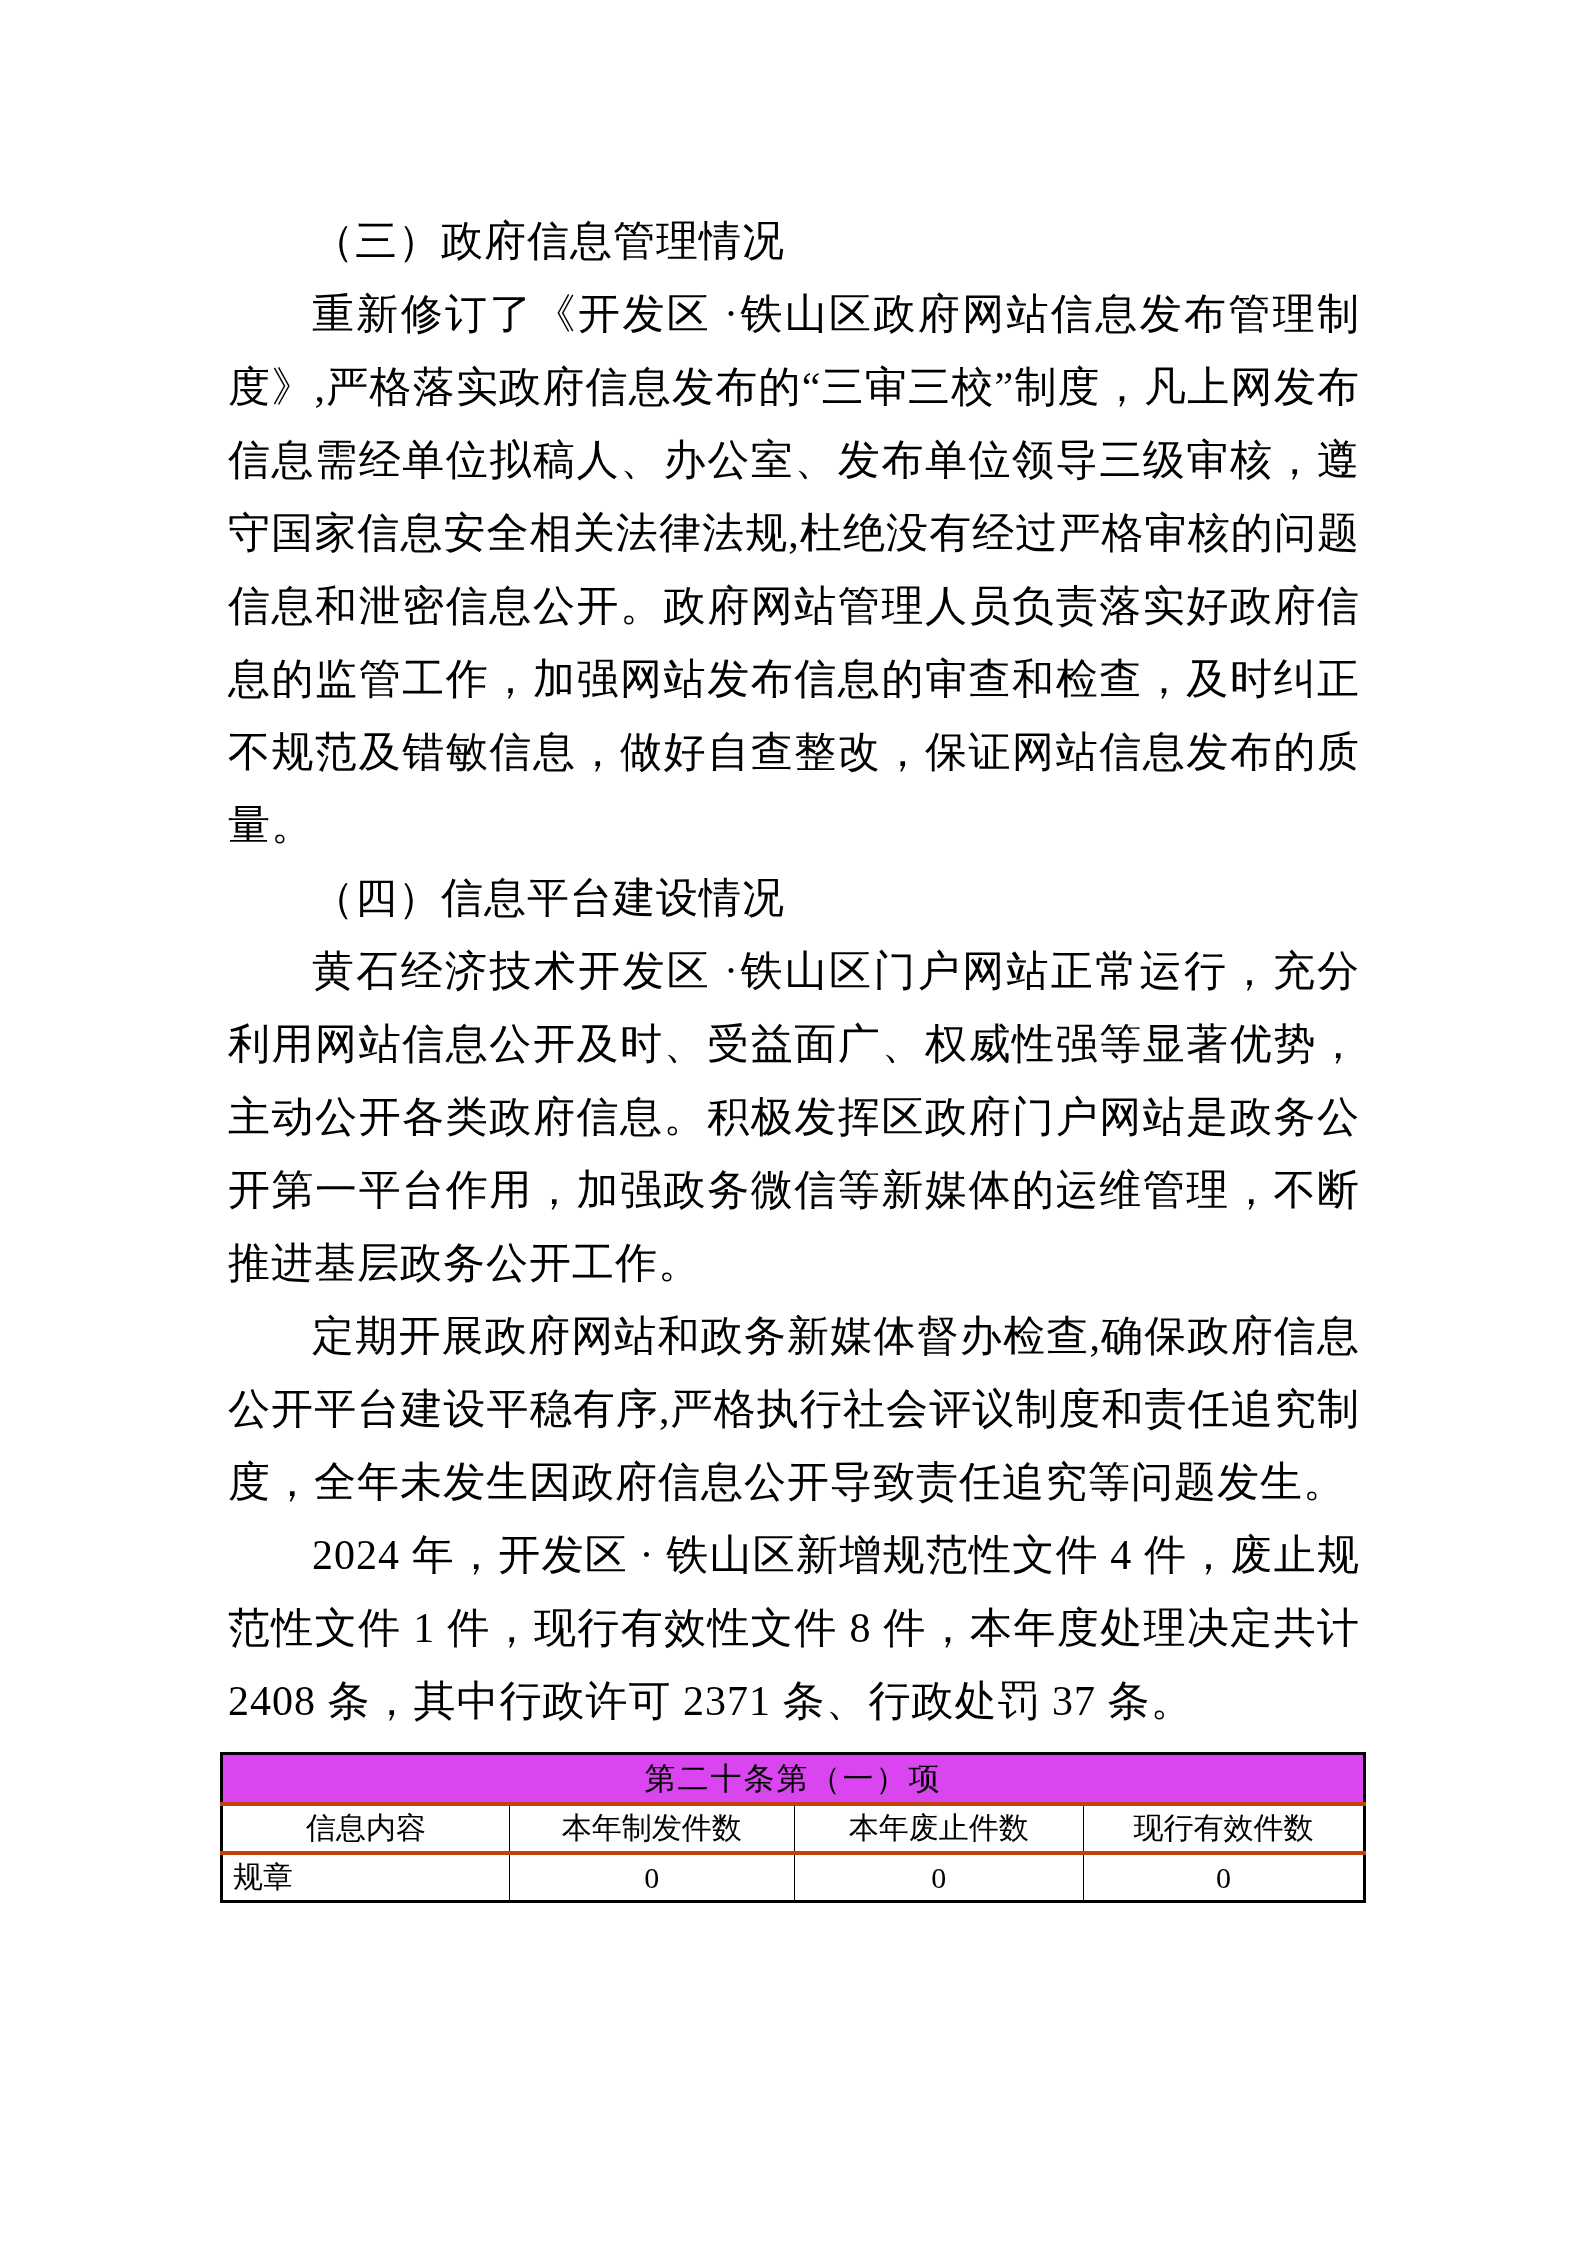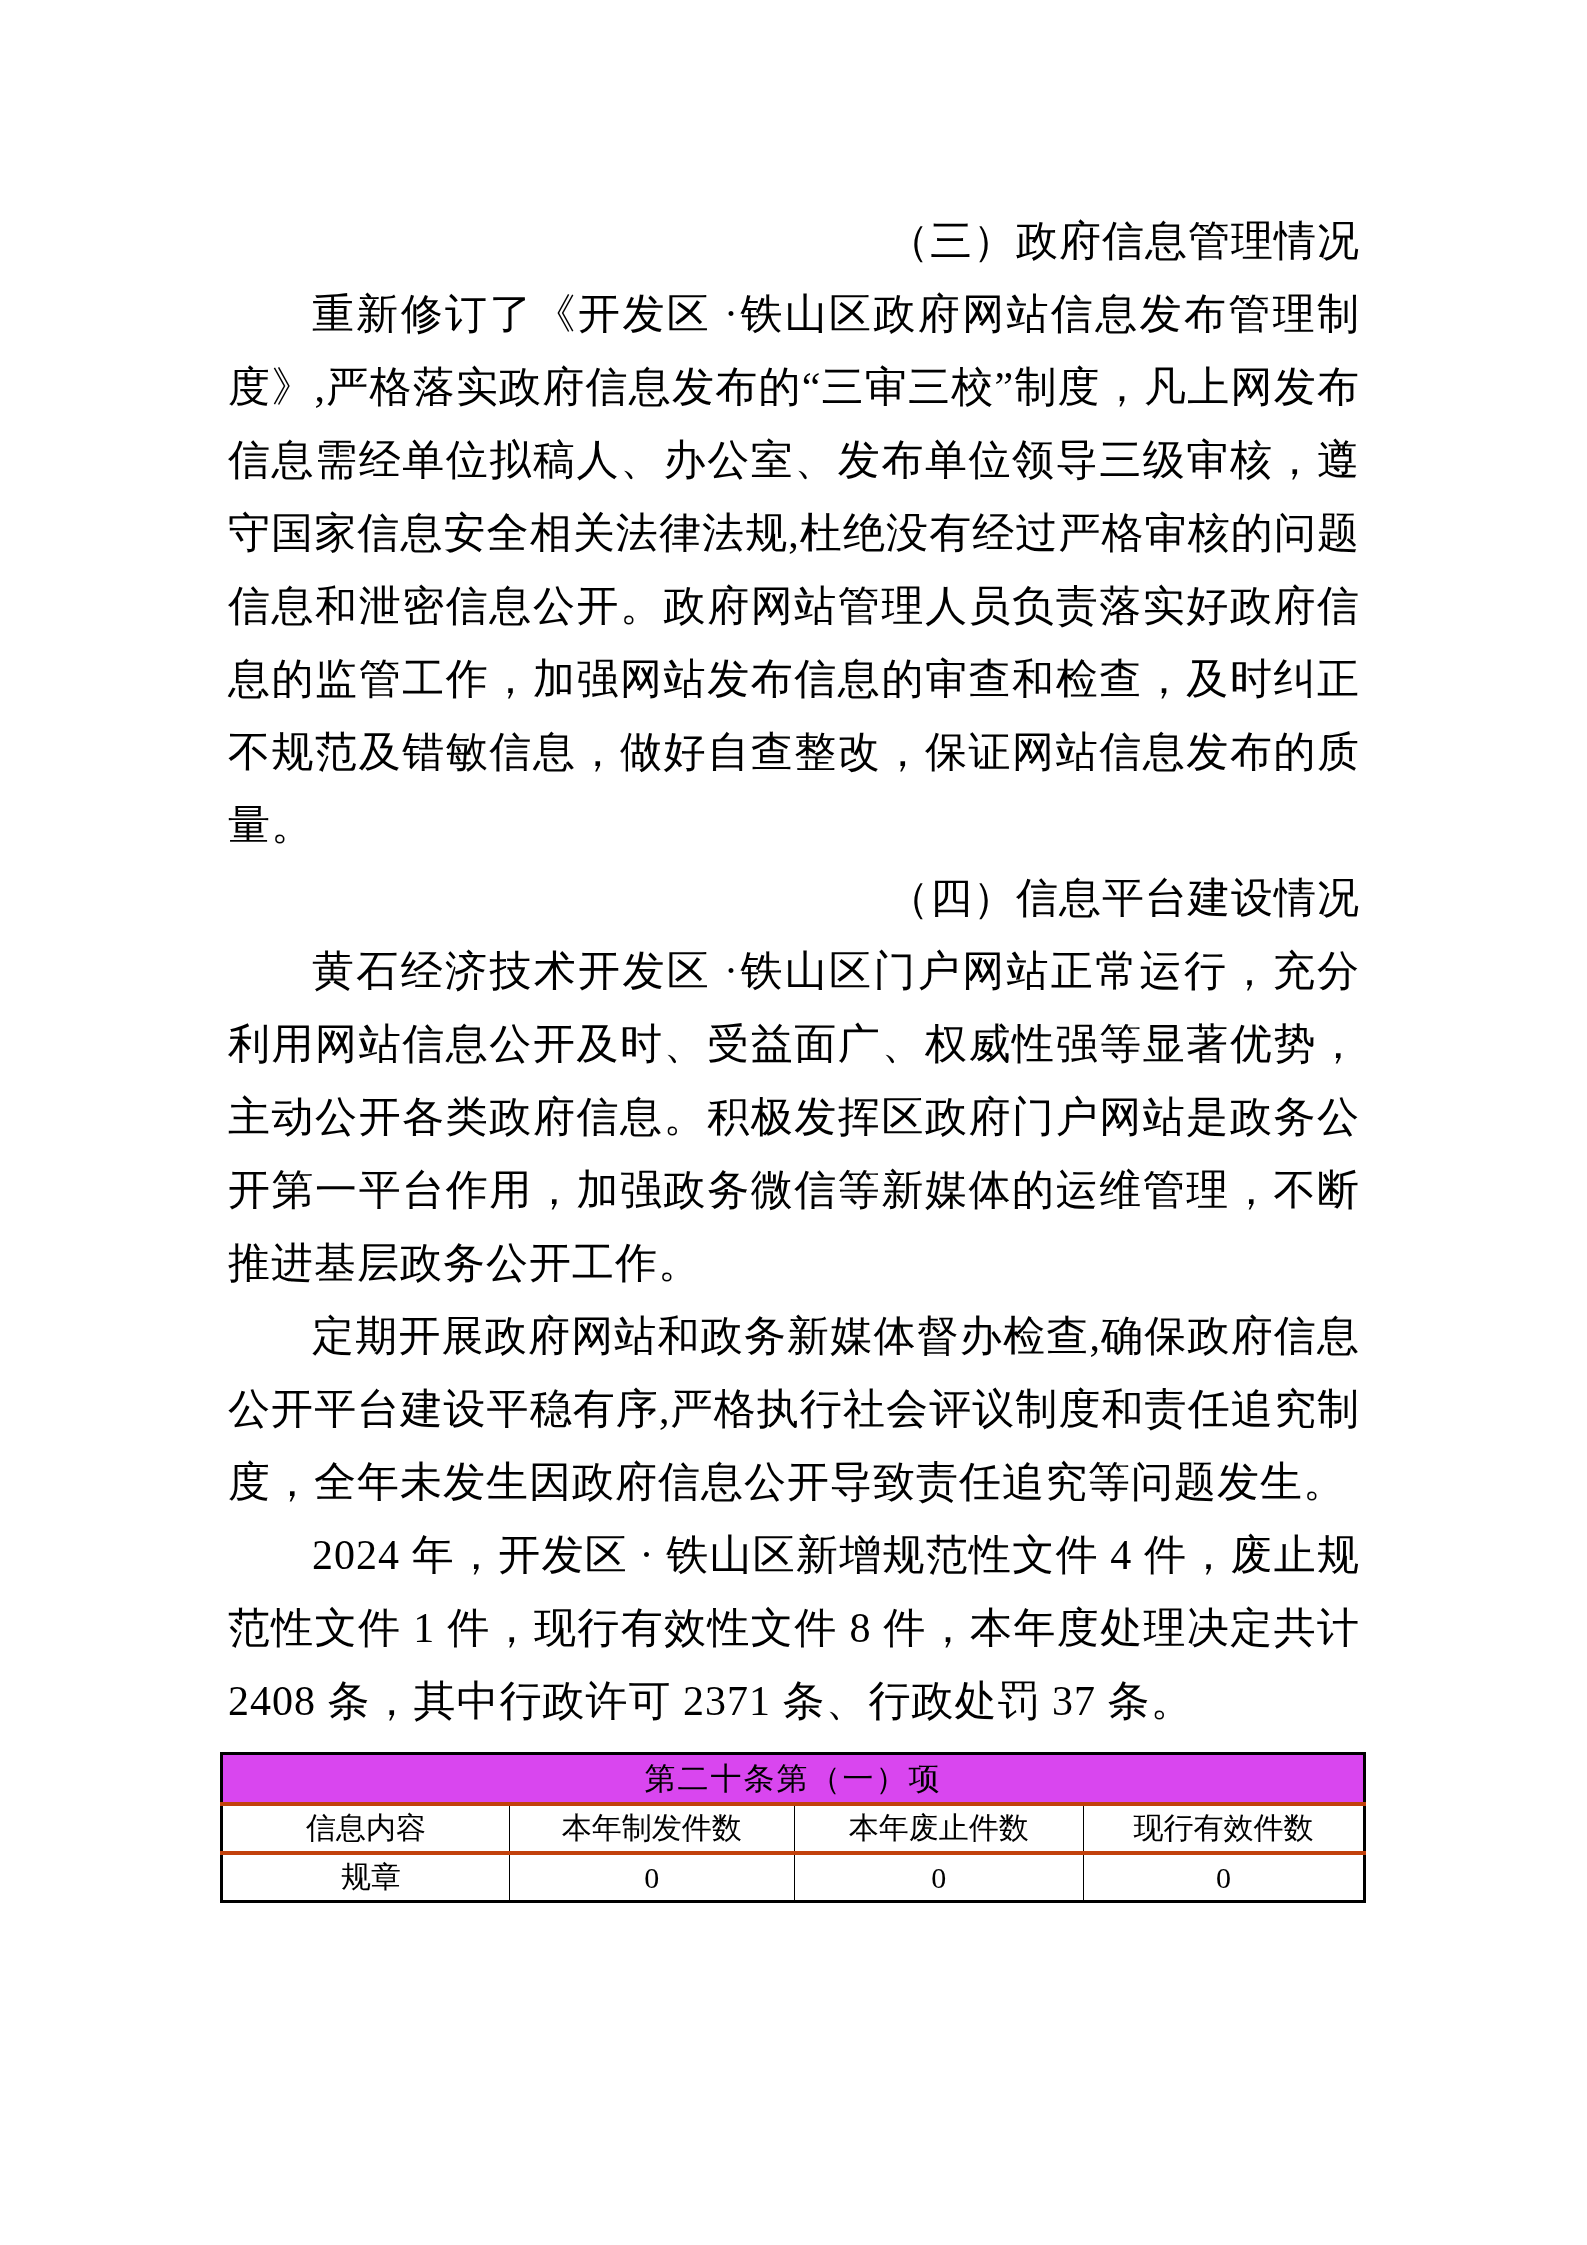--- a/index.html
+++ b/index.html
@@ -23,21 +23,21 @@
   .hd, .para {
     margin: 0;
     font-size: 42px;
     line-height: 73px;
     font-weight: normal;
     text-indent: 2em;
     text-align: justify;
     letter-spacing: 1px;
   }
   .hd {
-    text-align: right;
+    text-align: left;
   }
   .hd-bold {
     margin: 0;
     font-size: 42px;
     line-height: 73px;
     font-weight: 700;
     text-indent: 2em;
     font-family: "Liberation Sans", "DejaVu Sans", sans-serif;
     letter-spacing: 1px;
   }
@@ -63,21 +63,21 @@
   table.stats-table tr td:first-child {
     border-left: none;
   }
   table.stats-table tr.title-row td {
     border-top: none;
     height: 47px;
     font-size: 31px;
     letter-spacing: 2px;
   }
   table.stats-table td.label {
-    text-align: center;
+    text-align: left;
     padding-left: 10px;
   }
   col.c1 { width: 25.2%; }
   col.c2 { width: 24.9%; }
   col.c3 { width: 25.3%; }
   col.c4 { width: 24.6%; }
 </style>
 </head>
 <body>
 

